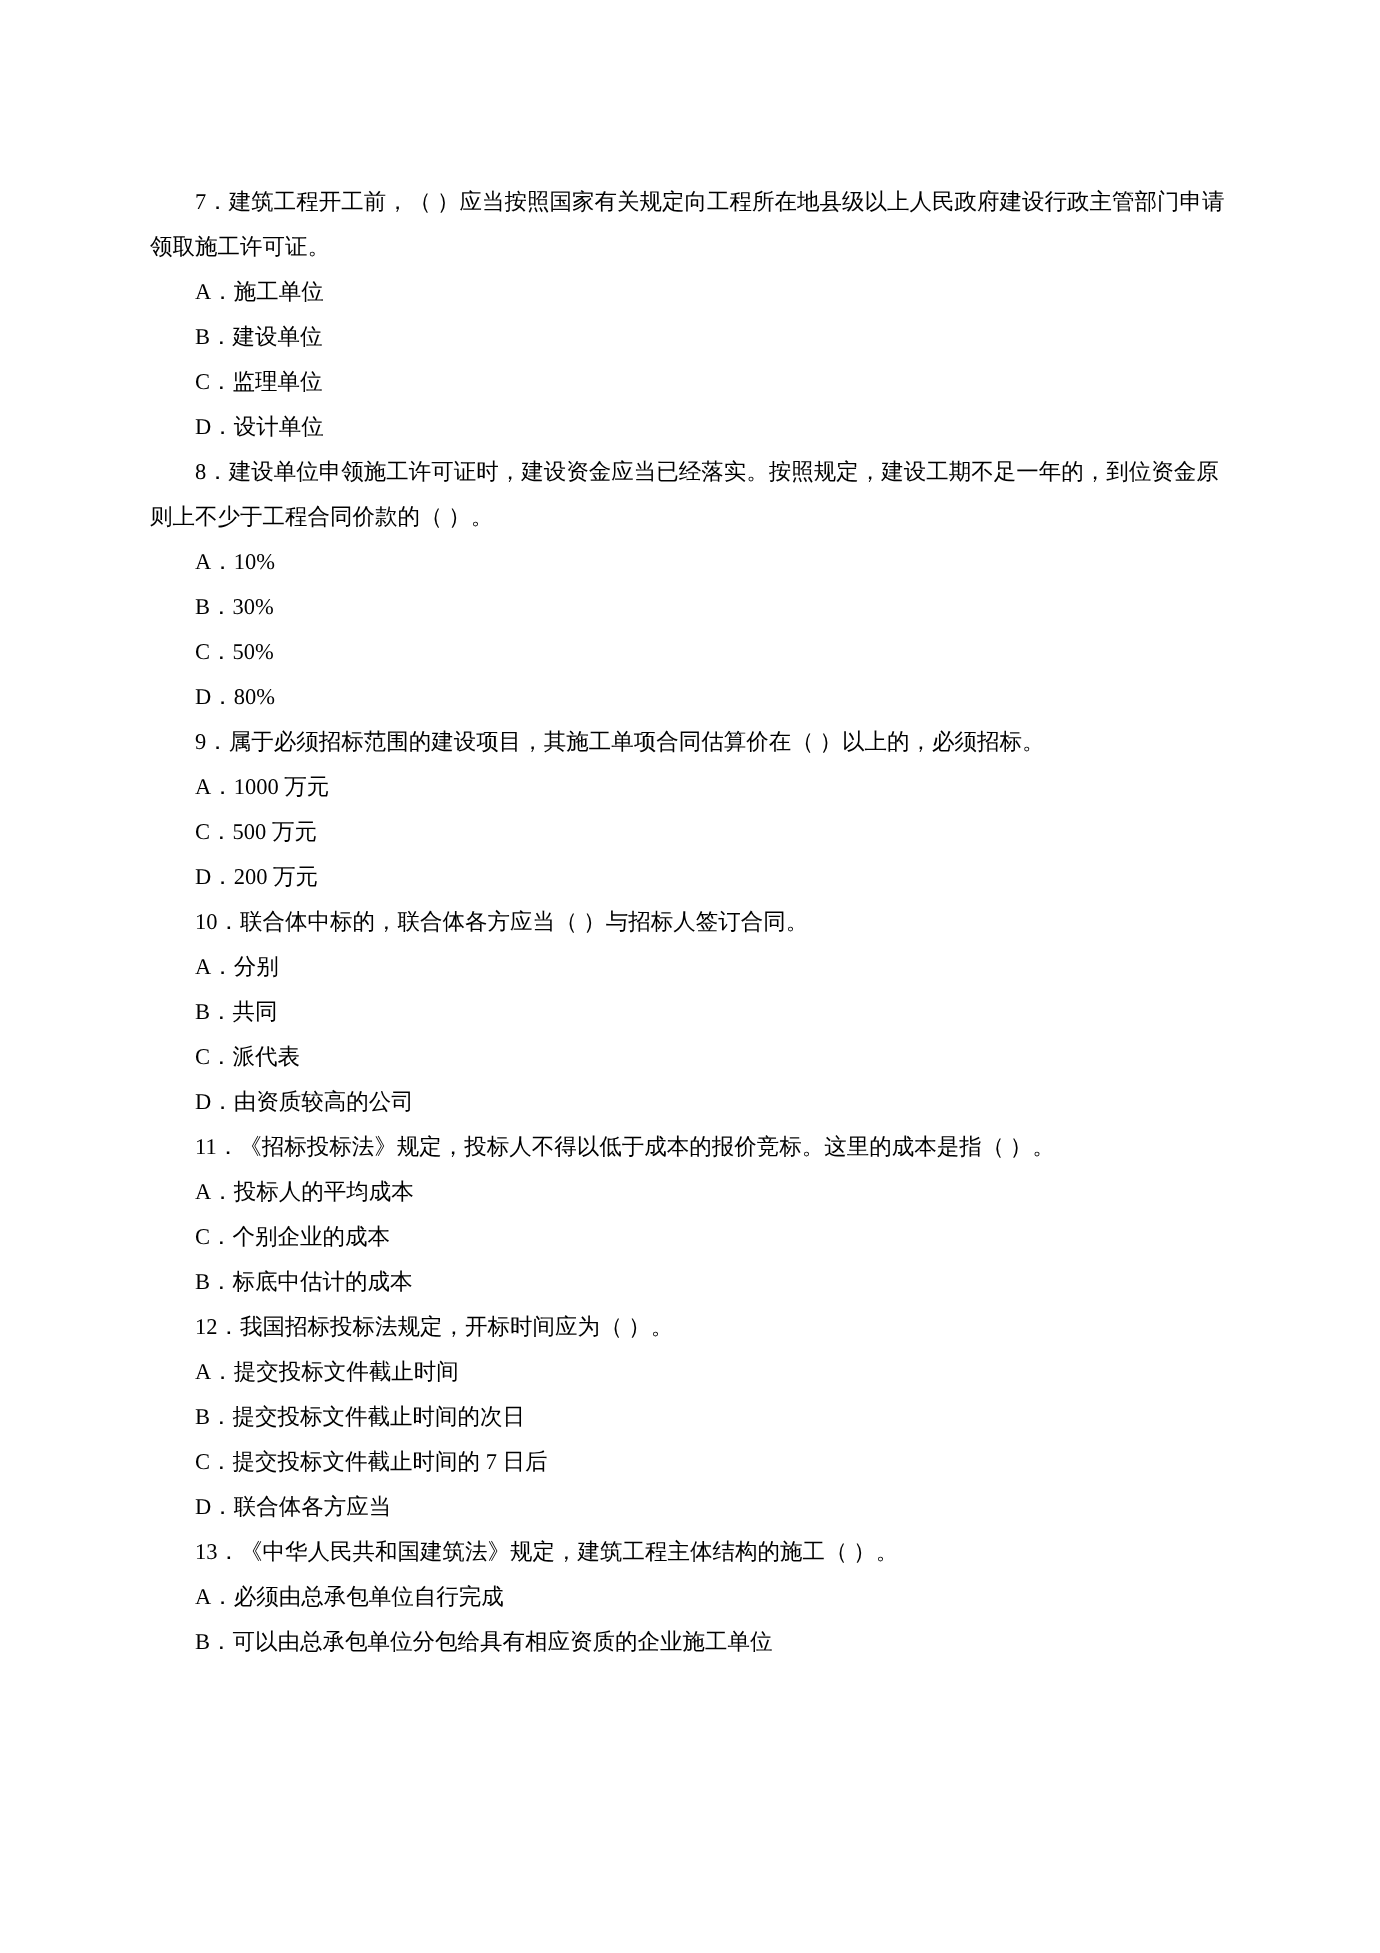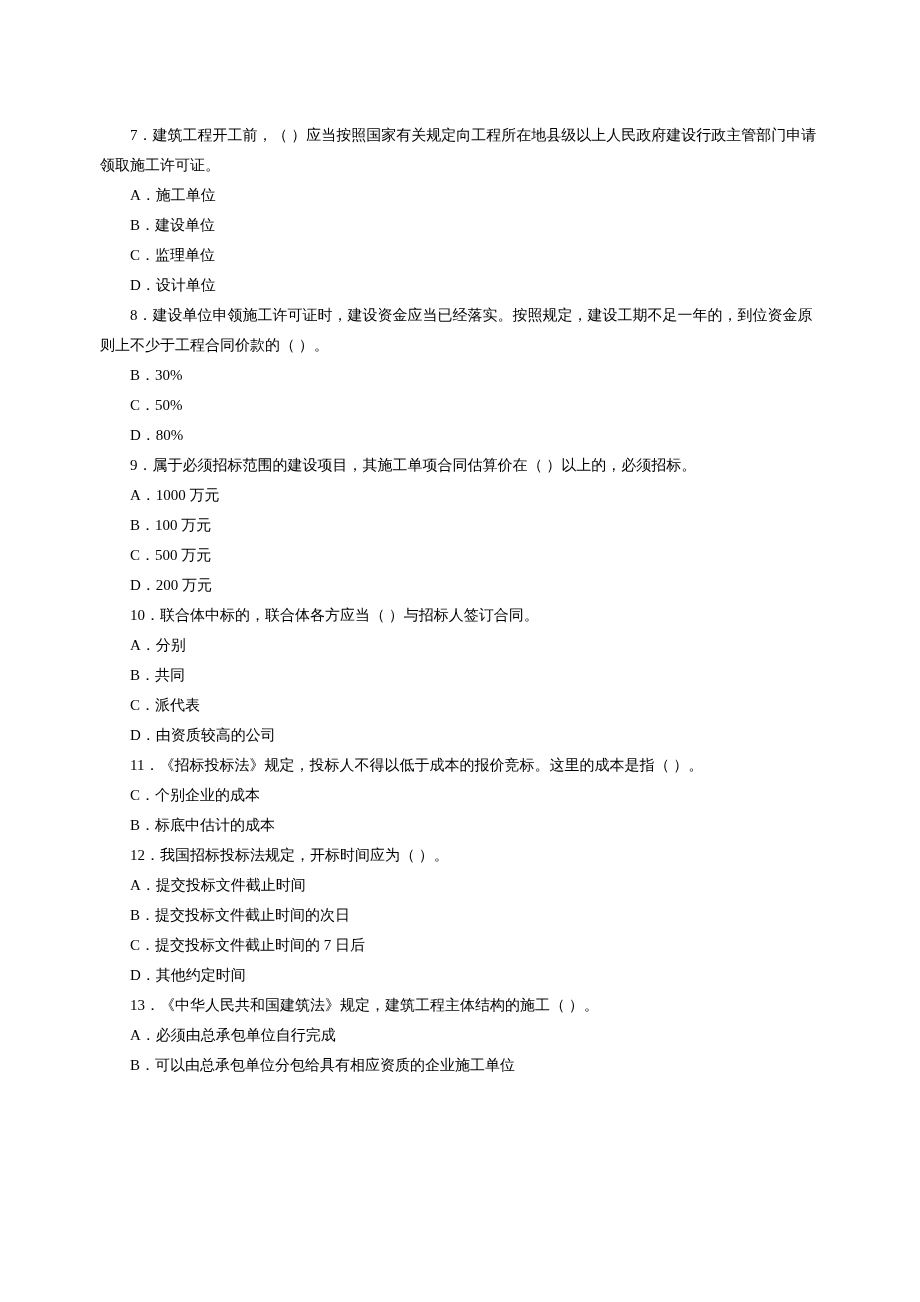--- a/index.html
+++ b/index.html
@@ -32,53 +32,54 @@
   <div>
     <p class="question-text"><span>7．</span><span>建筑工程开工前，（ ）应当按照国家有关规定向工程所在地县级以上人民政府建设行政主管部门申请领取施工许可证。</span></p>
     <p class="option">A．施工单位</p>
     <p class="option">B．建设单位</p>
     <p class="option">C．监理单位</p>
     <p class="option">D．设计单位</p>
   </div>
 
   <div>
     <p class="question-text"><span>8．</span><span>建设单位申领施工许可证时，建设资金应当已经落实。按照规定，建设工期不足一年的，到位资金原则上不少于工程合同价款的（ ）。</span></p>
+    <p class="option">A．10%</p>
     <p class="option">B．30%</p>
     <p class="option">C．50%</p>
     <p class="option">D．80%</p>
   </div>
 
   <div>
     <p class="question-text"><span>9．</span><span>属于必须招标范围的建设项目，其施工单项合同估算价在（ ）以上的，必须招标。</span></p>
     <p class="option">A．1000 万元</p>
-    <p class="option">B．100 万元</p>
     <p class="option">C．500 万元</p>
     <p class="option">D．200 万元</p>
   </div>
 
   <div>
     <p class="question-text"><span>10．</span><span>联合体中标的，联合体各方应当（ ）与招标人签订合同。</span></p>
     <p class="option">A．分别</p>
     <p class="option">B．共同</p>
     <p class="option">C．派代表</p>
     <p class="option">D．由资质较高的公司</p>
   </div>
 
   <div>
     <p class="question-text"><span>11．</span><span>《招标投标法》规定，投标人不得以低于成本的报价竞标。这里的成本是指（ ）。</span></p>
+    <p class="option">A．投标人的平均成本</p>
     <p class="option">C．个别企业的成本</p>
     <p class="option">B．标底中估计的成本</p>
   </div>
 
   <div>
     <p class="question-text"><span>12．</span><span>我国招标投标法规定，开标时间应为（ ）。</span></p>
     <p class="option">A．提交投标文件截止时间</p>
     <p class="option">B．提交投标文件截止时间的次日</p>
     <p class="option">C．提交投标文件截止时间的 7 日后</p>
-    <p class="option">D．其他约定时间</p>
+    <p class="option">D．联合体各方应当</p>
   </div>
 
   <div>
     <p class="question-text"><span>13．</span><span>《中华人民共和国建筑法》规定，建筑工程主体结构的施工（ ）。</span></p>
     <p class="option">A．必须由总承包单位自行完成</p>
     <p class="option">B．可以由总承包单位分包给具有相应资质的企业施工单位</p>
   </div>
 
 </div>
 

